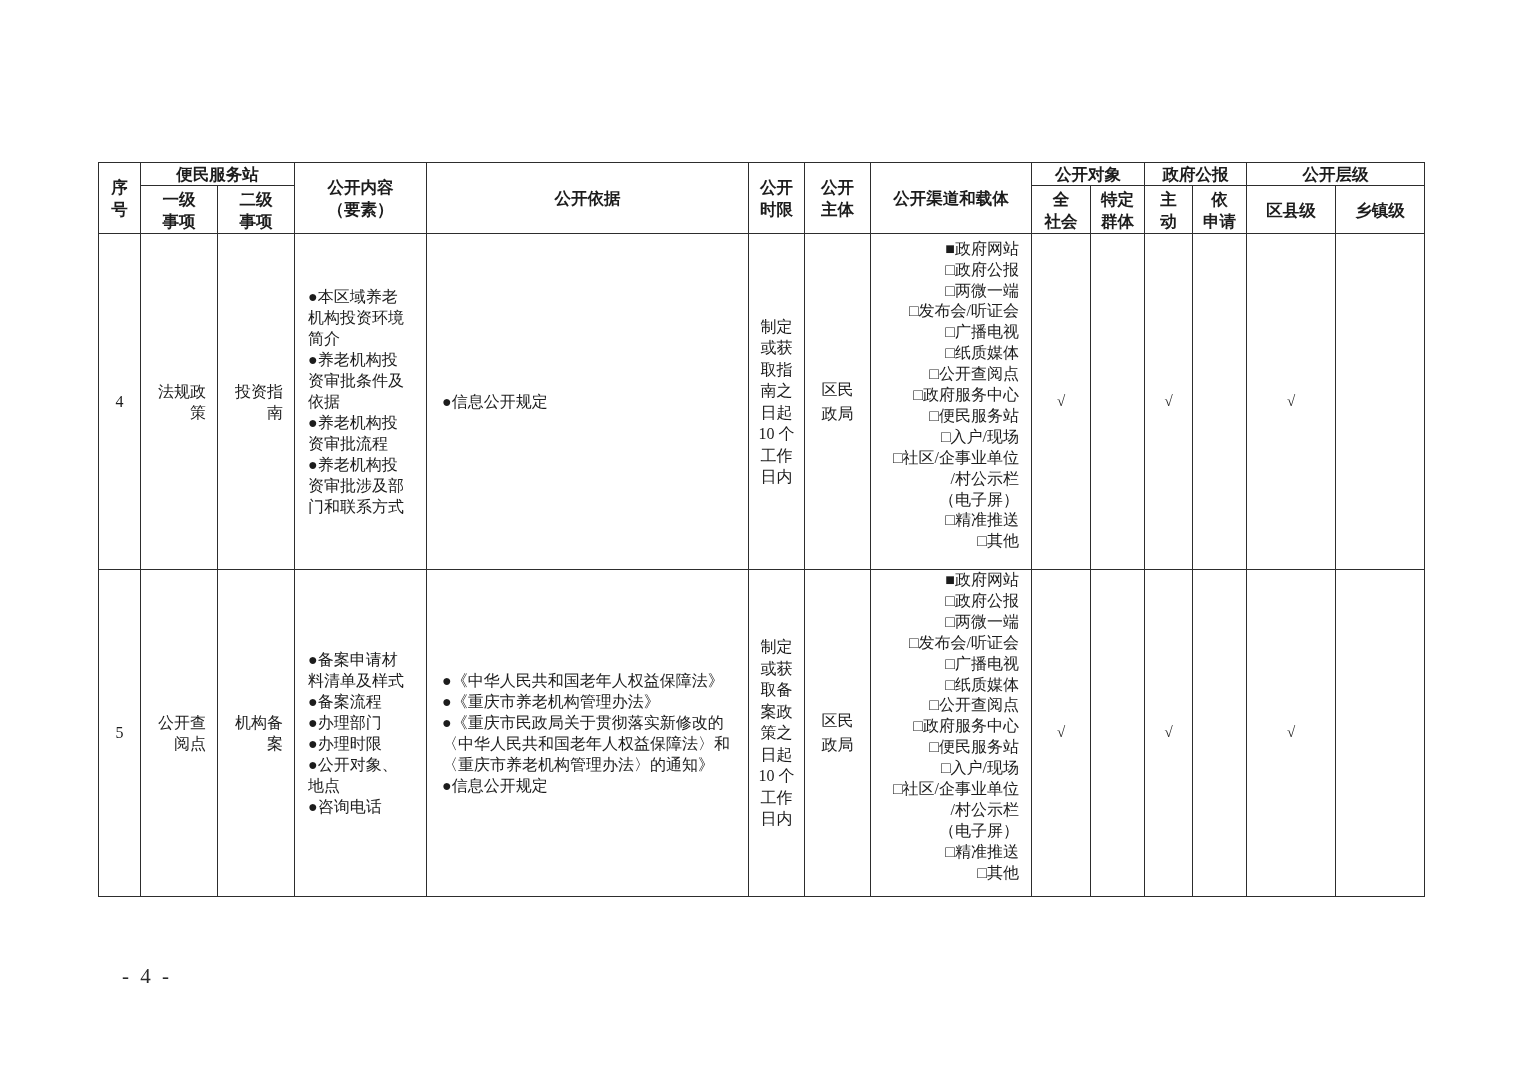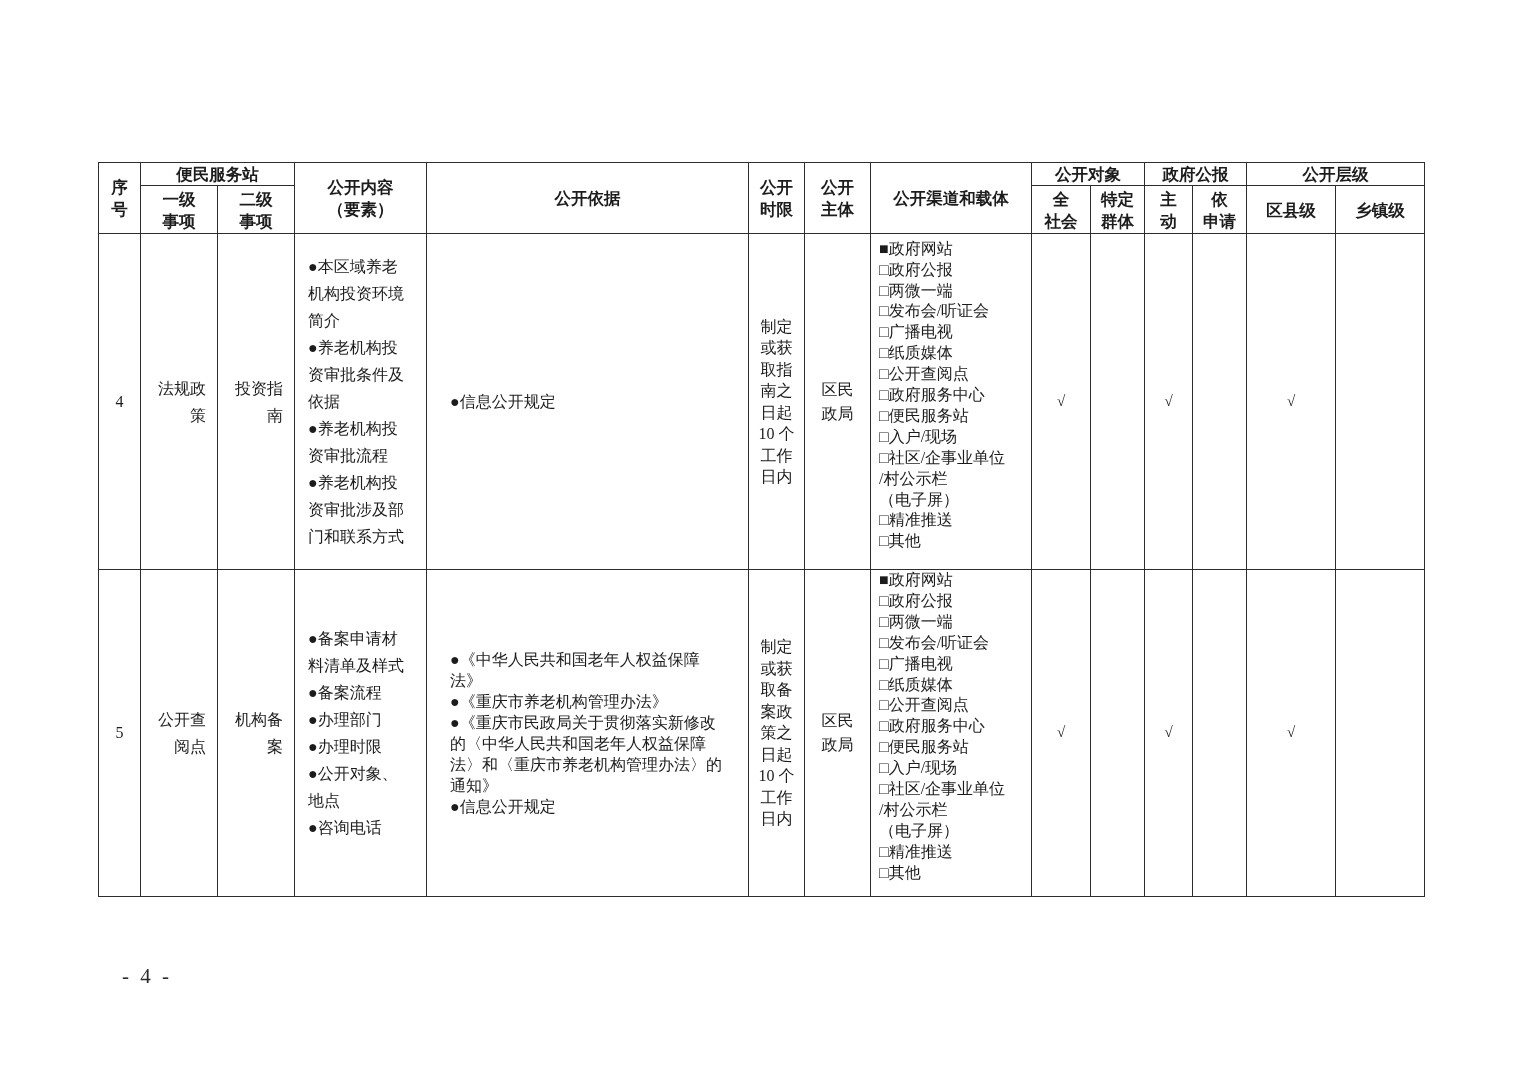--- a/index.html
+++ b/index.html
@@ -17,21 +17,21 @@
     padding:0; margin:0;
     vertical-align:middle;
     white-space:pre-line;
     overflow:hidden;
   }
   .doc-table th {
     font-family:"Liberation Sans","DejaVu Sans",sans-serif;
     font-weight:700; font-size:16.5px; line-height:22px; text-align:center;
   }
   .doc-table td {
-    font-size:16px; line-height:27px;
+    font-size:16px; line-height:21px;
   }
   tr.h1 { height:22px; }
   tr.h2 { height:48px; }
   tr.r0 { height:336px; }
   tr.r1 { height:318px; }
 
   col.c-seq     { width:42px; }
   col.c-lv1     { width:77px; }
   col.c-lv2     { width:77px; }
   col.c-content { width:132px; }
@@ -42,24 +42,24 @@
   col.c-tall    { width:59px; }
   col.c-tspec   { width:54px; }
   col.c-mact    { width:48px; }
   col.c-mreq    { width:54px; }
   col.c-ldist   { width:89px; }
   col.c-ltown   { width:89px; }
 
   td.cell-seq      { text-align:center; }
   td.cell-level    { text-align:right; padding:0 11px; }
   td.cell-content  { text-align:left; padding:0 13px; }
-  td.cell-basis    { text-align:left; padding:0 23px; line-height:21px; }
+  td.cell-basis    { text-align:left; padding:0 15px; line-height:21px; }
   td.cell-time     { text-align:center; padding:0 2px; line-height:21.5px;margin-left:20px; }
   td.cell-subject  { text-align:center; padding:0 2px; line-height:24px;margin-left:8px; }
-  td.cell-channels { text-align:left; padding:0 12px 12px 8px; line-height:20.9px; }
+  td.cell-channels { text-align:right; padding:0 12px 12px 8px; line-height:20.9px; }
   td.cell-check    { text-align:center; font-size:15px; }
 
   .pageno {
     position:absolute; left:122px; top:964px;
     font-size:21px; letter-spacing:3px; color:#2a2a2a;
     font-family:"Liberation Serif","DejaVu Serif",serif;
   }
 </style>
 </head>
 <body>

